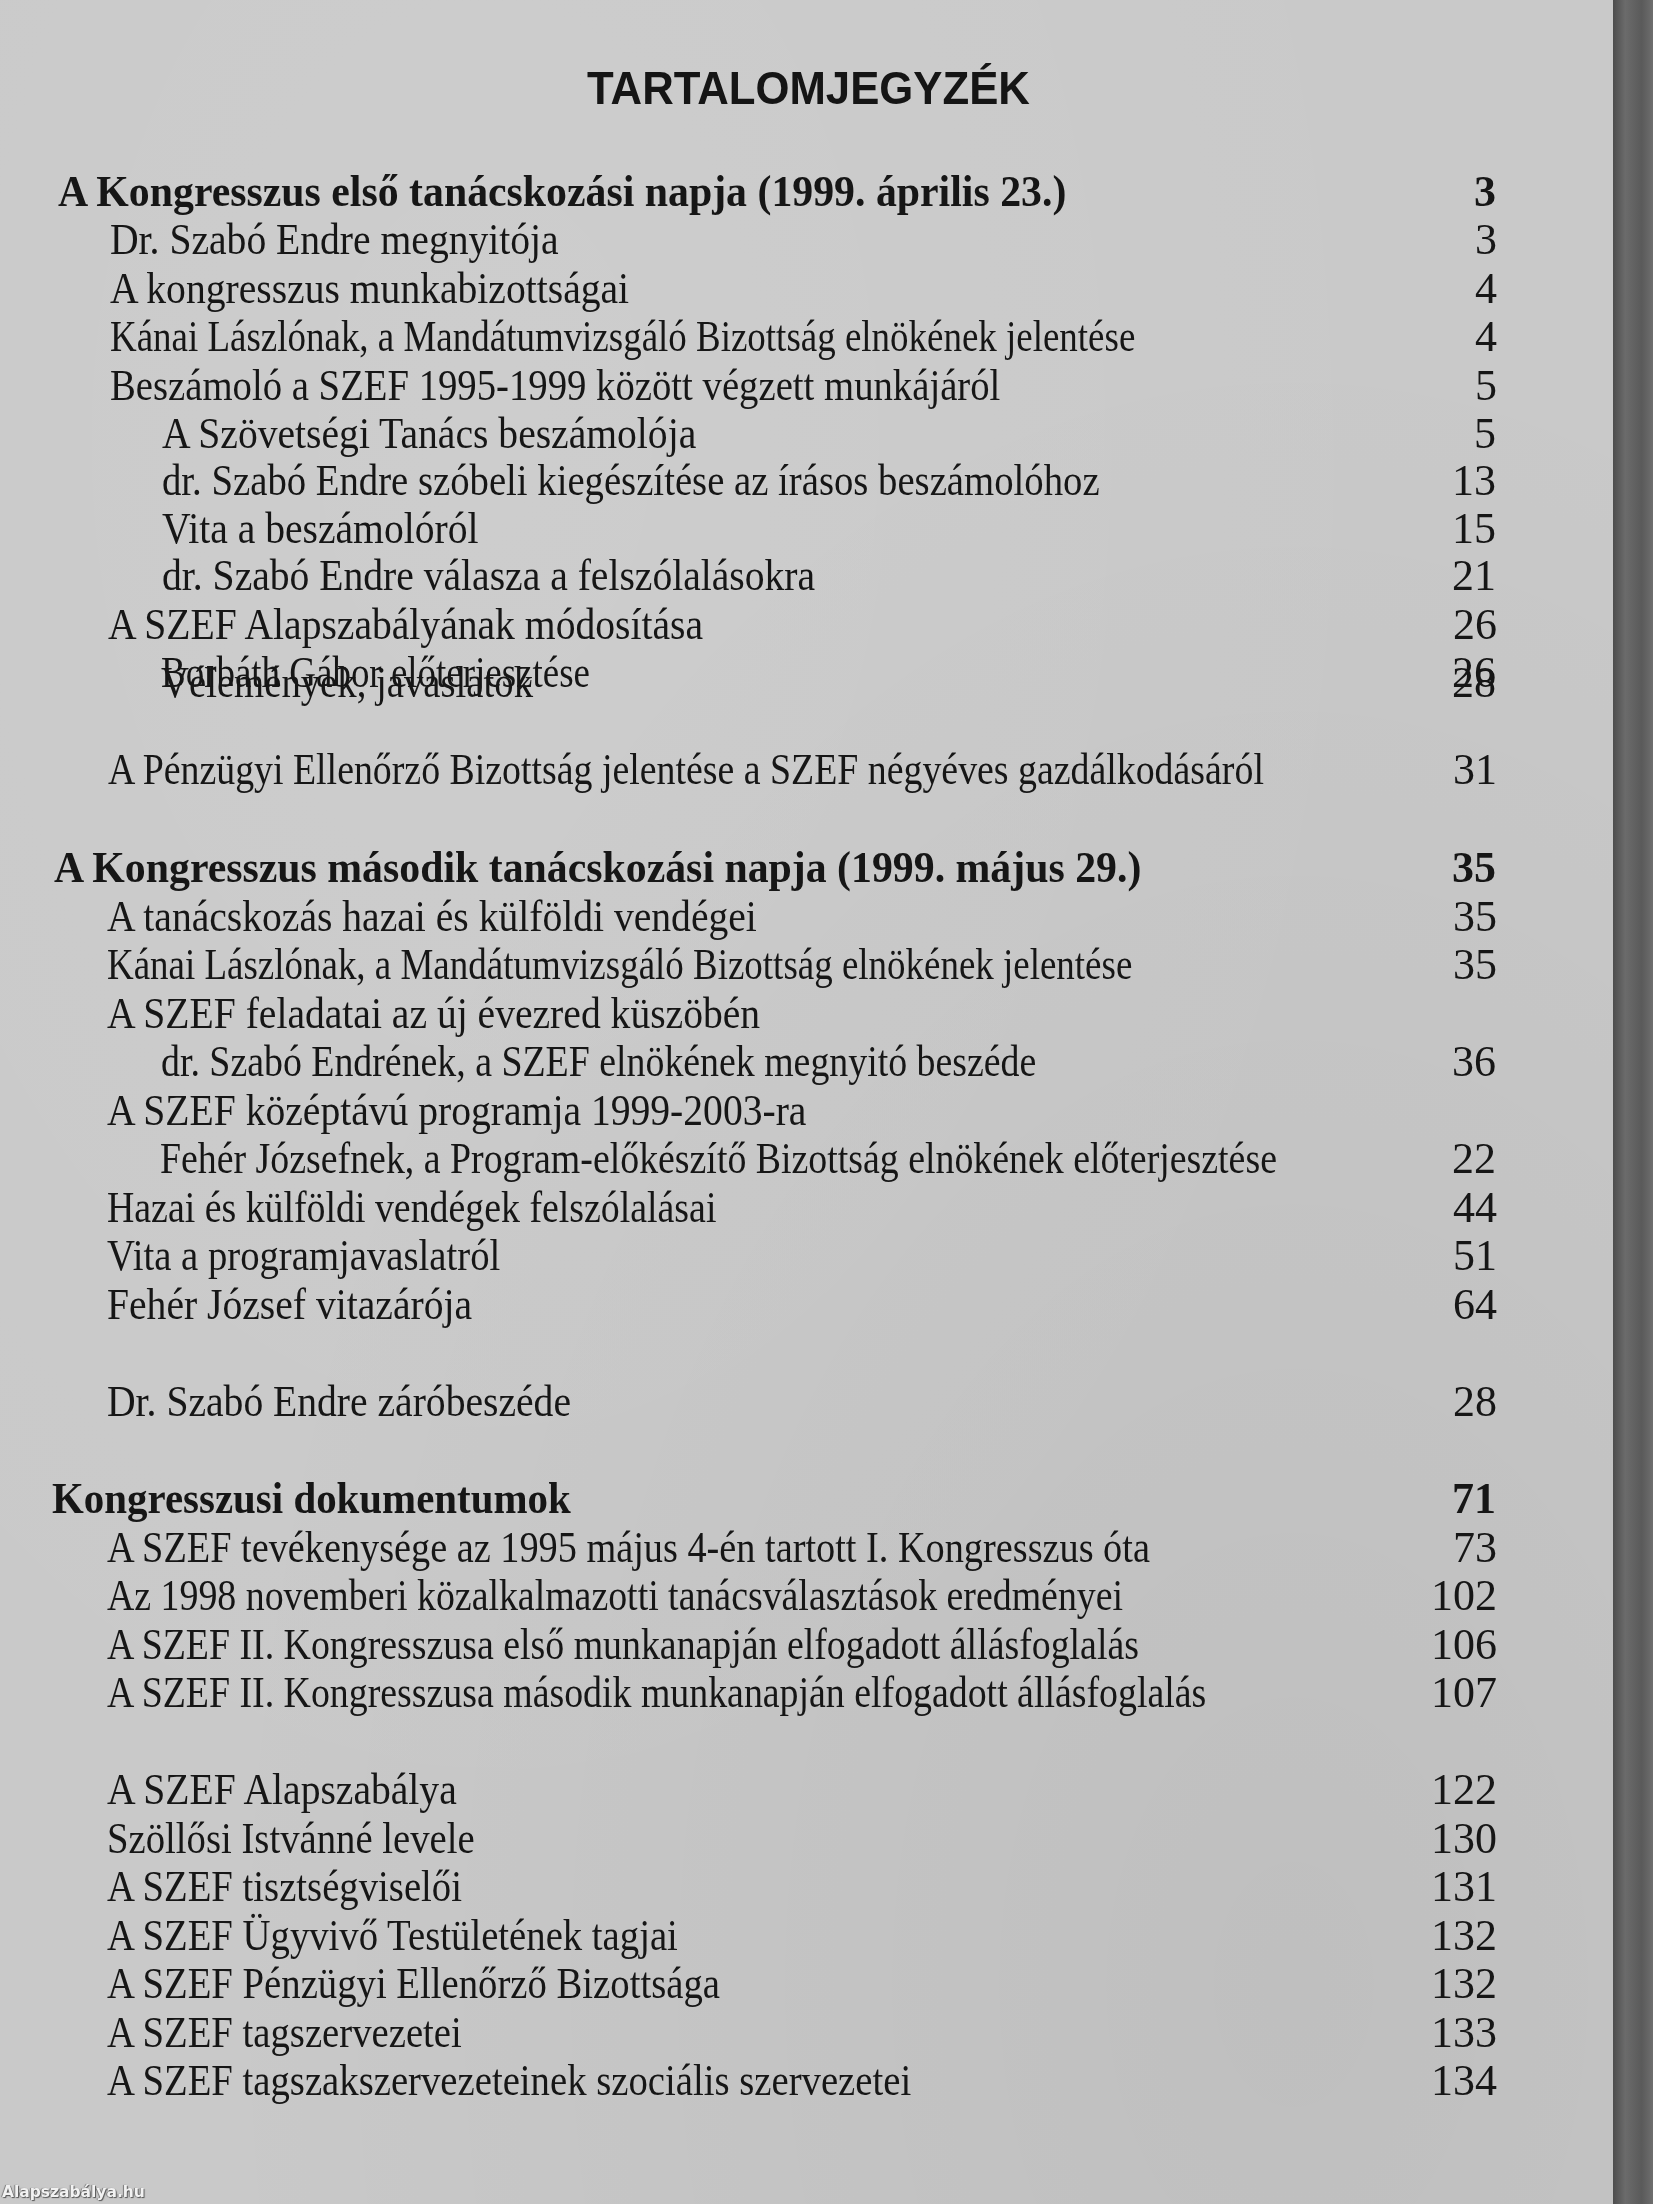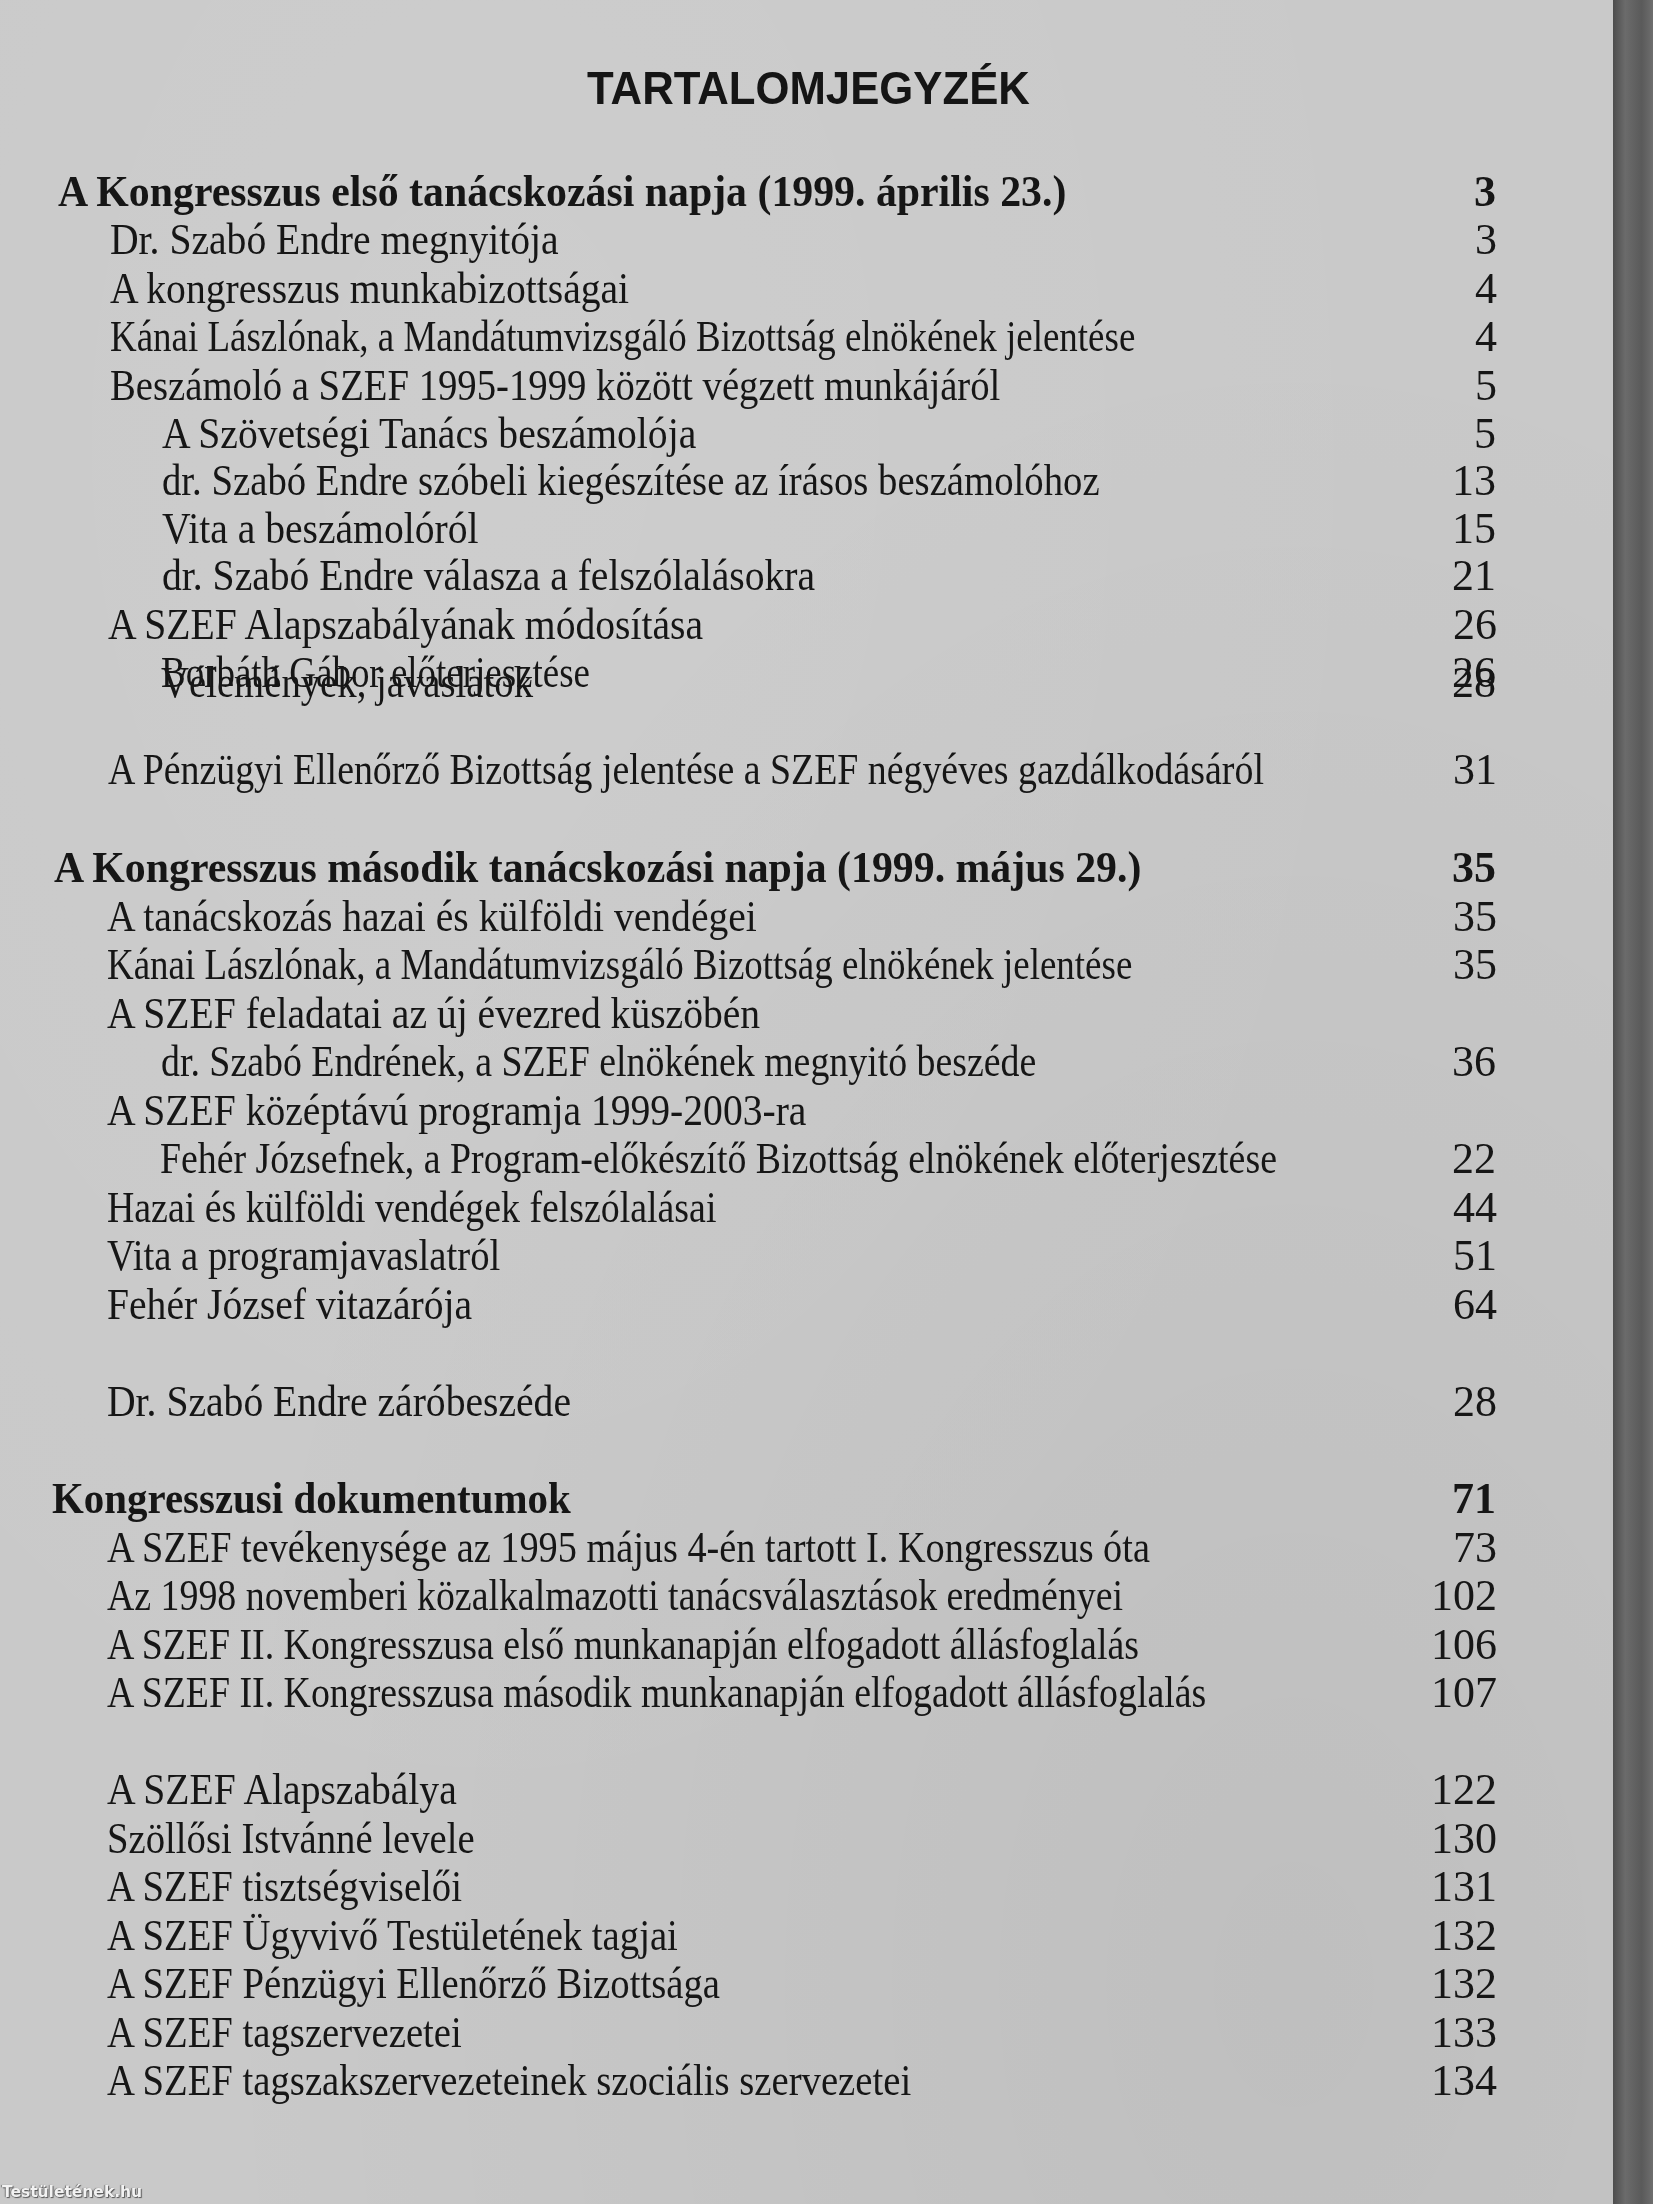--- a/index.html
+++ b/index.html
@@ -237,17 +237,17 @@
     <div class="row" style="left:107px; width:1390px; top:2008px;">
       <span class="text" style="transform:scaleX(0.88);">A SZEF tagszervezetei</span>
       <span class="page-num">133</span>
     </div>
     <div class="row" style="left:107px; width:1390px; top:2056px;">
       <span class="text" style="transform:scaleX(0.88);">A SZEF tagszakszervezeteinek szociális szervezetei</span>
       <span class="page-num">134</span>
     </div>
   </div>
 
-  <div class="watermark">Testületének.hu</div>
+  <div class="watermark">Alapszabálya.hu</div>
 </div>
 
 <div class="edge"></div>
 
 
 </body></html>

